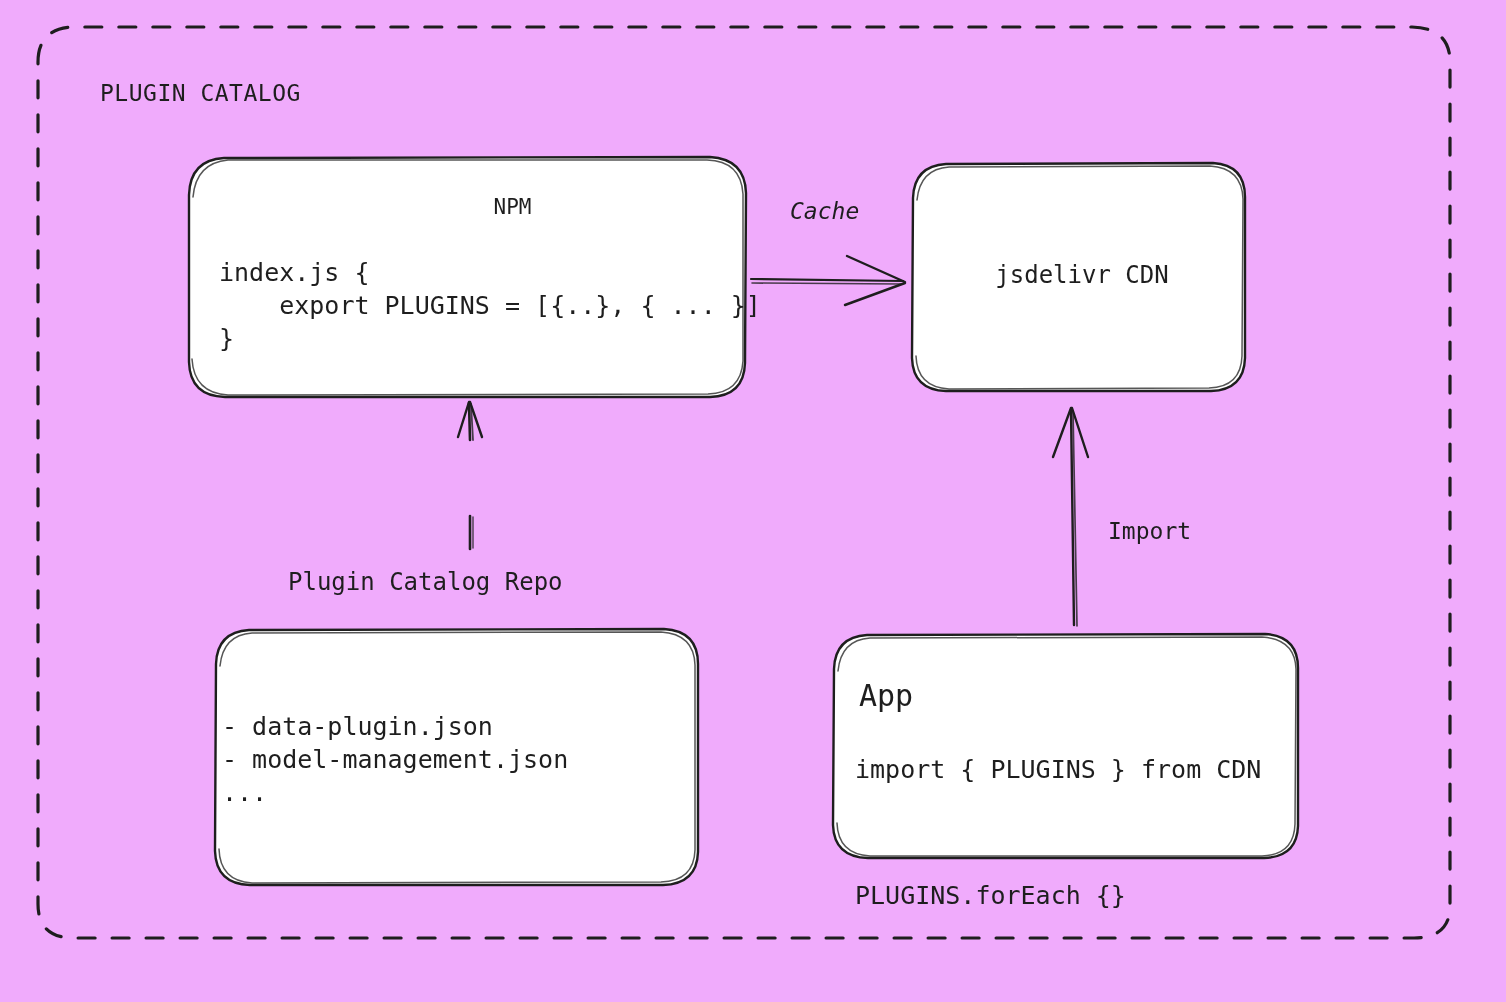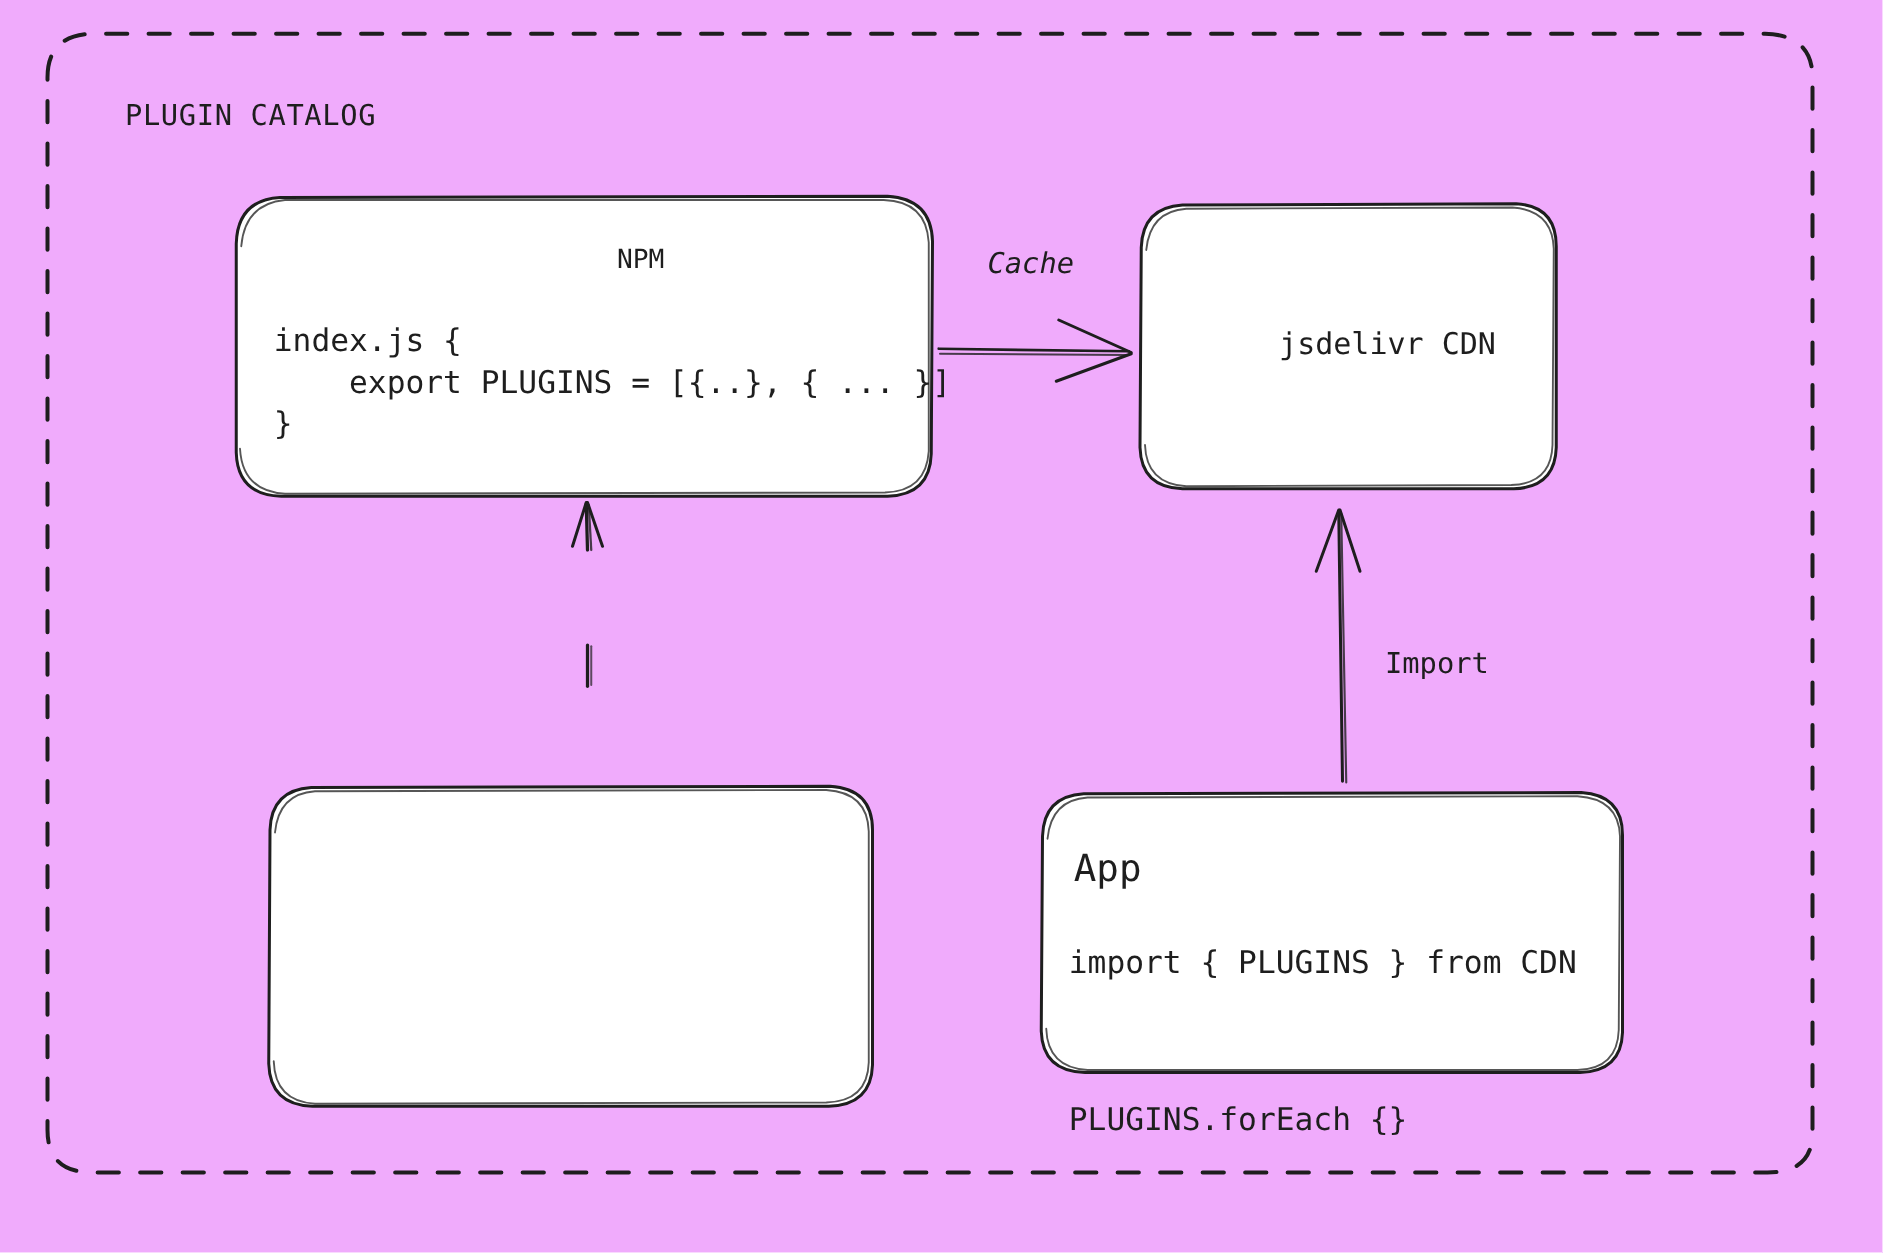--- a/index.html
+++ b/index.html
@@ -55,21 +55,20 @@
     line-height: 33px;
   }
 
   
   #cdn-title {
     left: 912px;
     top: 263px;
     width: 340px;
     text-align: center;
     font-size: 24px;
-    padding-left: 28px;
   }
 
   
   #cache-label {
     left: 790px;
     top: 200px;
     font-size: 23px;
     font-style: italic;
   }
 
@@ -189,21 +188,25 @@
 
   <div class="txt" id="npm-code">index.js {
     export PLUGINS = [{..}, { ... }]
 }</div>
 
   <div class="txt" id="cdn-title">jsdelivr CDN</div>
 
   <div class="txt" id="cache-label">Cache</div>
 
 
-
+  <div class="txt" id="repo-caption">Plugin Catalog Repo</div>
+
+  <div class="txt" id="repo-list">- data-plugin.json
+- model-management.json
+...</div>
 
   <div class="txt" id="import-label">Import</div>
 
   <div class="txt" id="app-title">App</div>
 
   <div class="txt" id="app-code">import { PLUGINS } from CDN
 
 PLUGINS.forEach {}</div>
 
 </div>

